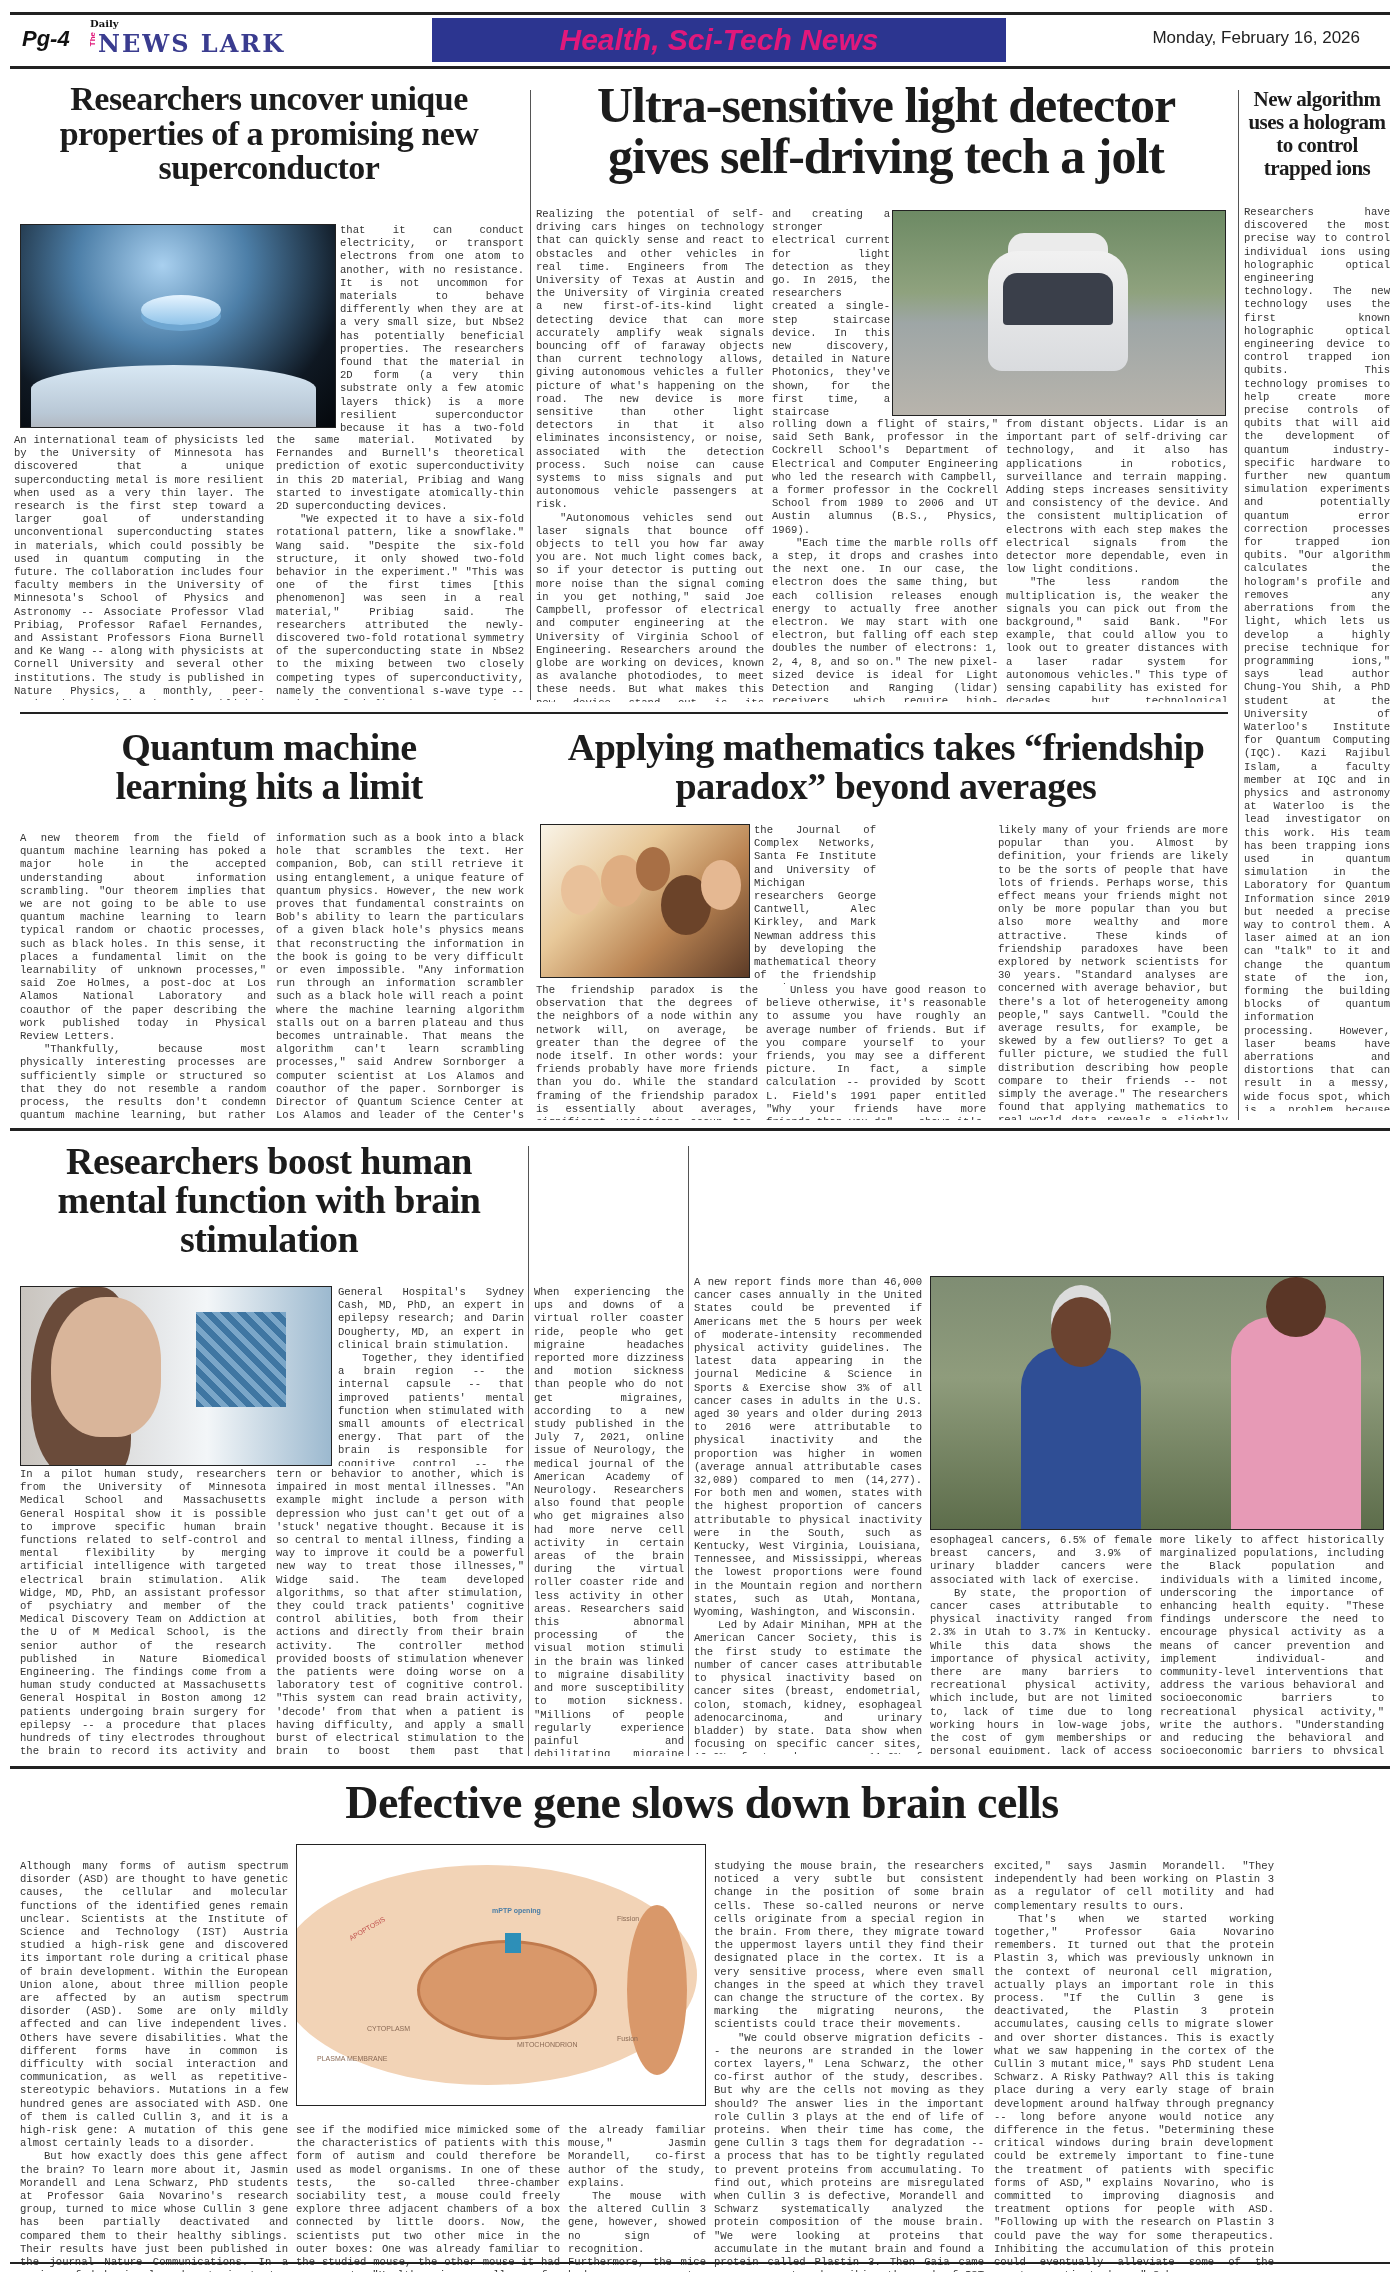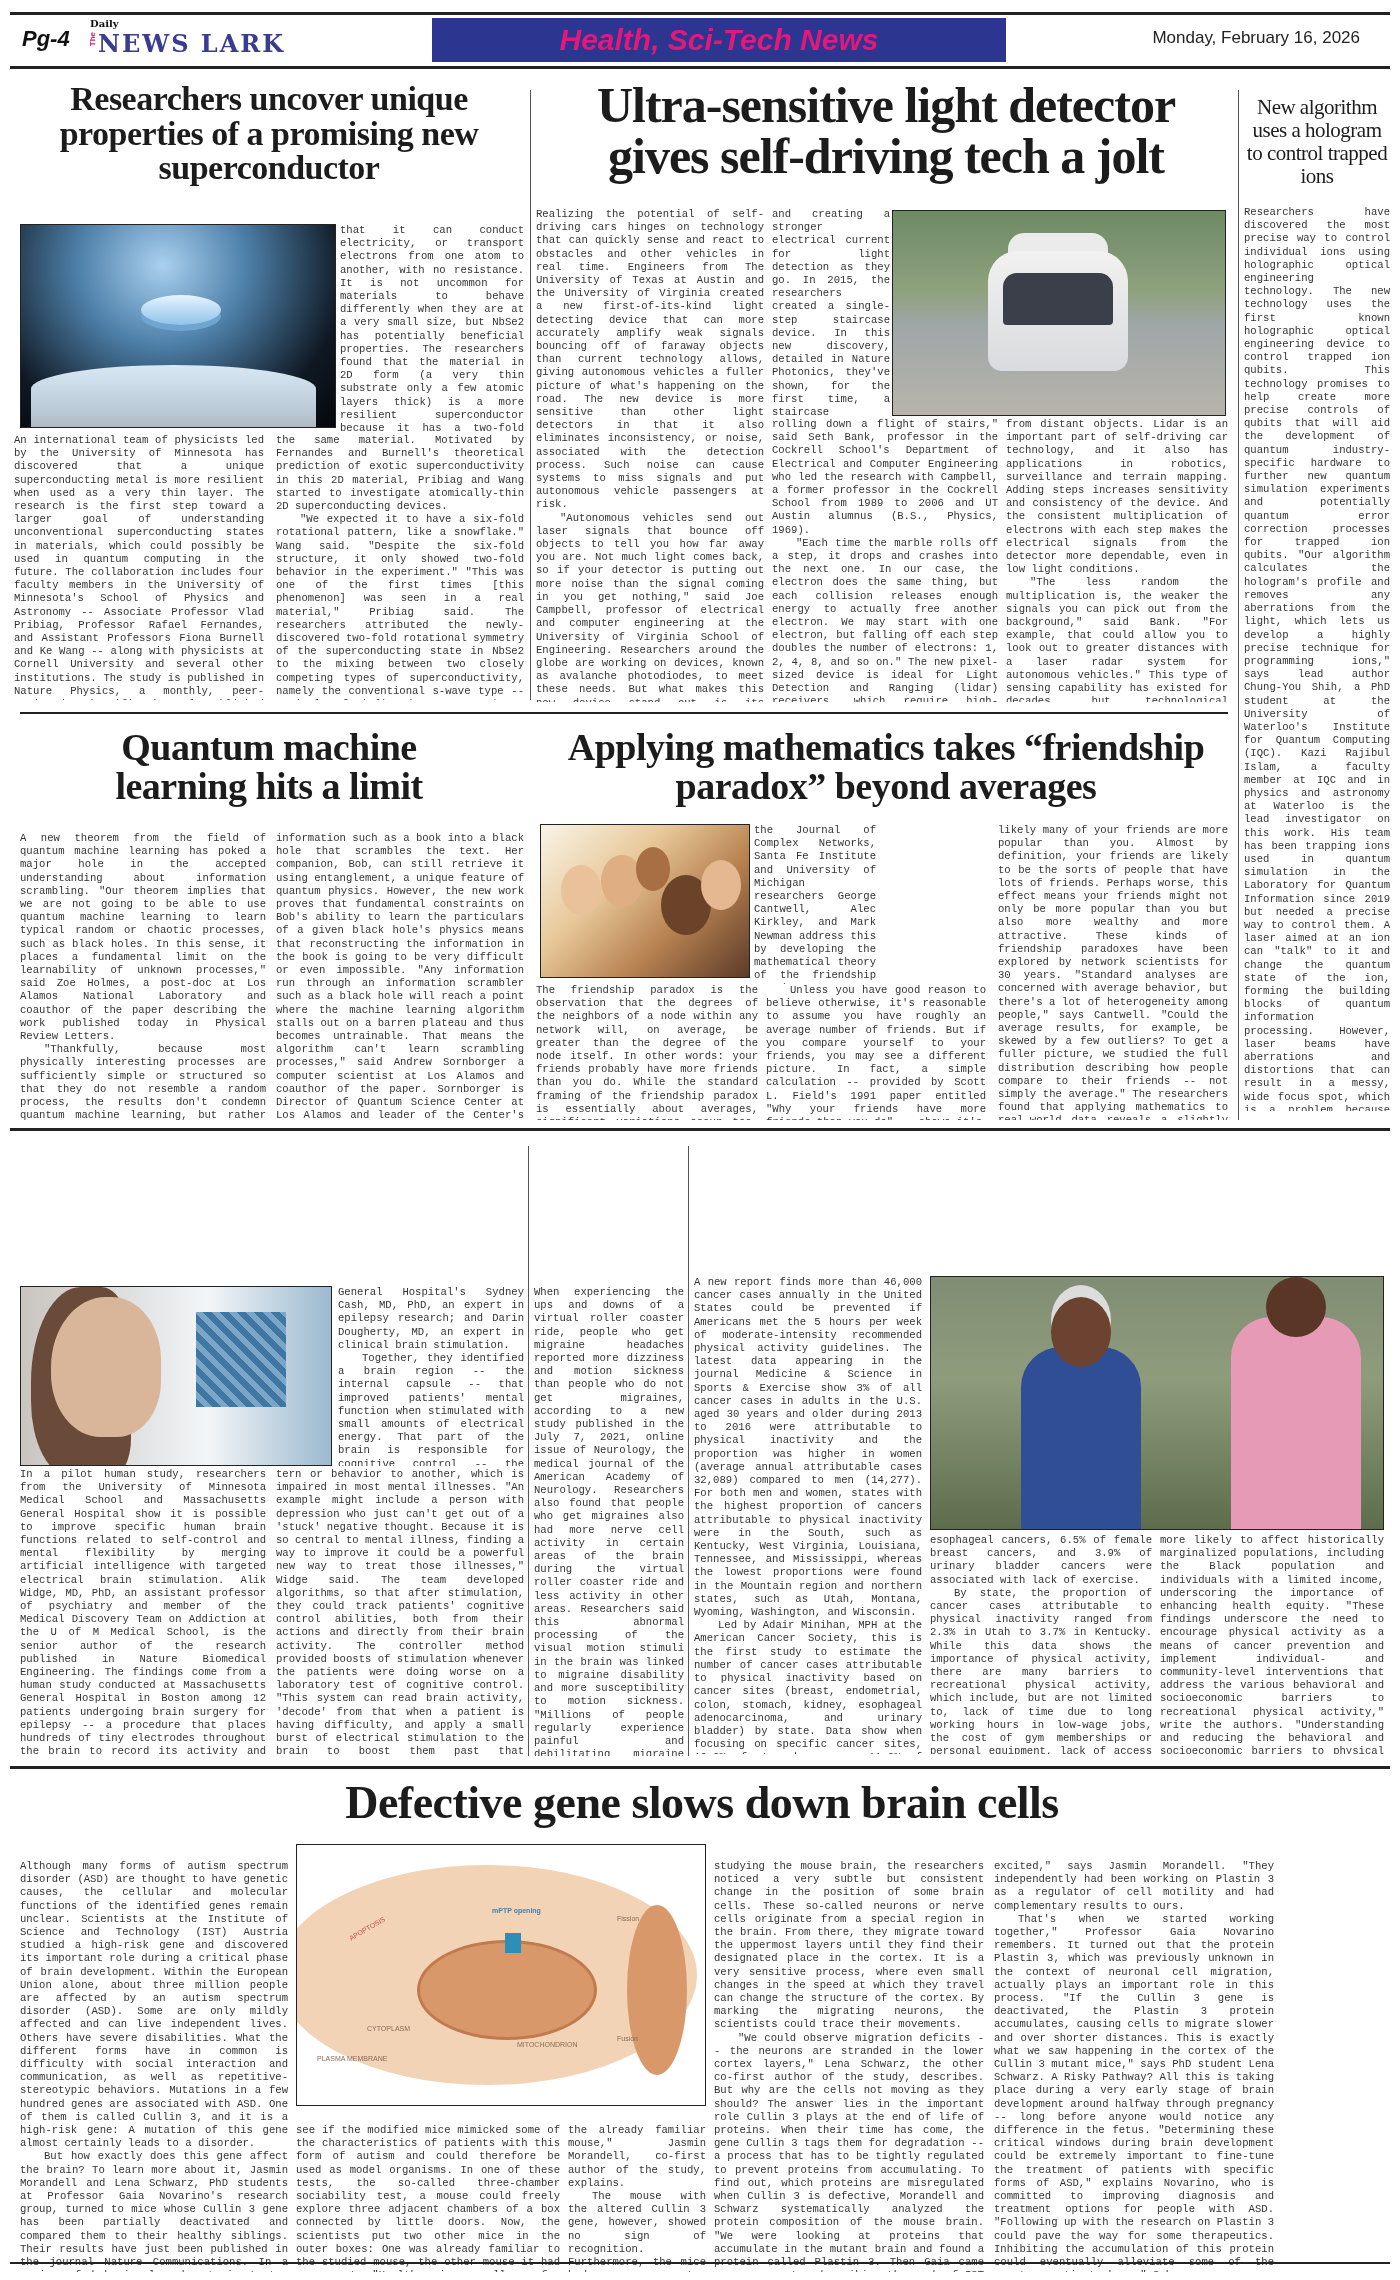--- a/index.html
+++ b/index.html
@@ -15,21 +15,21 @@
   .logo .daily { position: absolute; left: 2px; top: 0; font-family: "DejaVu Serif", serif; font-weight: bold; font-size: 10px; color: #111; }
   .logo .the { position: absolute; left: 0; top: 14px; font-family: "Liberation Sans", sans-serif; font-weight: bold; font-size: 8px; color: #e0187a; writing-mode: vertical-rl; transform: rotate(180deg); }
   .logo .name { position: absolute; left: 10px; top: 11px; font-family: "DejaVu Serif", serif; font-weight: bold; font-size: 24px; color: #3a3c8f; letter-spacing: 2px; }
   .section-banner { position: absolute; left: 422px; top: 2px; width: 574px; height: 44px; background: #2c3590; display: flex; align-items: center; justify-content: center; }
   .section-banner span { font-family: "Liberation Sans", sans-serif; font-style: italic; font-weight: bold; font-size: 30px; color: #e2187b; }
   .date { position: absolute; right: 30px; top: 12px; font-family: "Liberation Sans", sans-serif; font-size: 17px; color: #222; }
 
   
   .article { position: absolute; }
   .headline { font-family: "Liberation Serif", serif; font-weight: bold; text-align: center; color: #1c1c1c; line-height: 1.02; letter-spacing: -0.5px; }
-  .headline.light { font-weight: normal; margin-top: 8px; }
+  .headline.light { font-weight: bold; }
   .cols { position: absolute; font-size: 10.6px; line-height: 13.2px; text-align: justify; color: #333; }
   .col { position: absolute; overflow: hidden; }
   .col p { text-indent: 0; font-family: Liberation Mono, monospace; }
   .col p + p { text-indent: 24px; }
   .photo { position: absolute; border: 1.5px solid #222; overflow: hidden; }
   .vline { position: absolute; width: 1px; background: #555; }
 
   
   .ph-super { background: radial-gradient(ellipse at 45% 20%, #a9d0ef 0%, #4d7fa8 35%, #0f1822 75%, #05080c 100%); }
   .ph-super .disc { position: absolute; left: 120px; top: 70px; width: 80px; height: 30px; border-radius: 50%; background: linear-gradient(#e6f4ff, #8fc3e9); box-shadow: 0 6px 0 #6ea6d1; }
@@ -171,20 +171,21 @@
       </div>
     <div class="col" style="left:462px;top:0;width:230px;height:296px;">
         <p>likely many of your friends are more popular than you. Almost by definition, your friends are likely to be the sorts of people that have lots of friends. Perhaps worse, this effect means your friends might not only be more popular than you but also more wealthy and more attractive. These kinds of friendship paradoxes have been explored by network scientists for 30 years. "Standard analyses are concerned with average behavior, but there's a lot of heterogeneity among people," says Cantwell. "Could the average results, for example, be skewed by a few outliers? To get a fuller picture, we studied the full distribution describing how people compare to their friends -- not simply the average." The researchers found that applying mathematics to real-world data reveals a slightly more nuanced picture.</p>
       </div>
   </div>
 </article>
 
 <div class="rule" style="top:1128px;height:3px;"></div>
 
 <article class="article" style="left:14px;top:1138px;width:510px;height:620px;">
+  <h1 class="headline" style="font-size:38px;padding:4px 30px 0;">Researchers boost human mental function with brain stimulation</h1>
   <div class="photo ph-brain" style="left:6px;top:148px;width:312px;height:180px;">
     <div class="hair"></div>
       <div class="head"></div>
       <div class="monitor"></div>
   </div>
   <div class="cols" style="left:0;top:148px;width:510px;height:470px;">
     <div class="col" style="left:324px;top:0;width:186px;height:180px;">
       <p>General Hospital's Sydney Cash, MD, PhD, an expert in epilepsy research; and Darin Dougherty, MD, an expert in clinical brain stimulation.</p>
       <p>Together, they identified a brain region -- the internal capsule -- that improved patients' mental function when stimulated with small amounts of electrical energy. That part of the brain is responsible for cognitive control -- the process of shifting from one thought pat-</p>
     </div>

